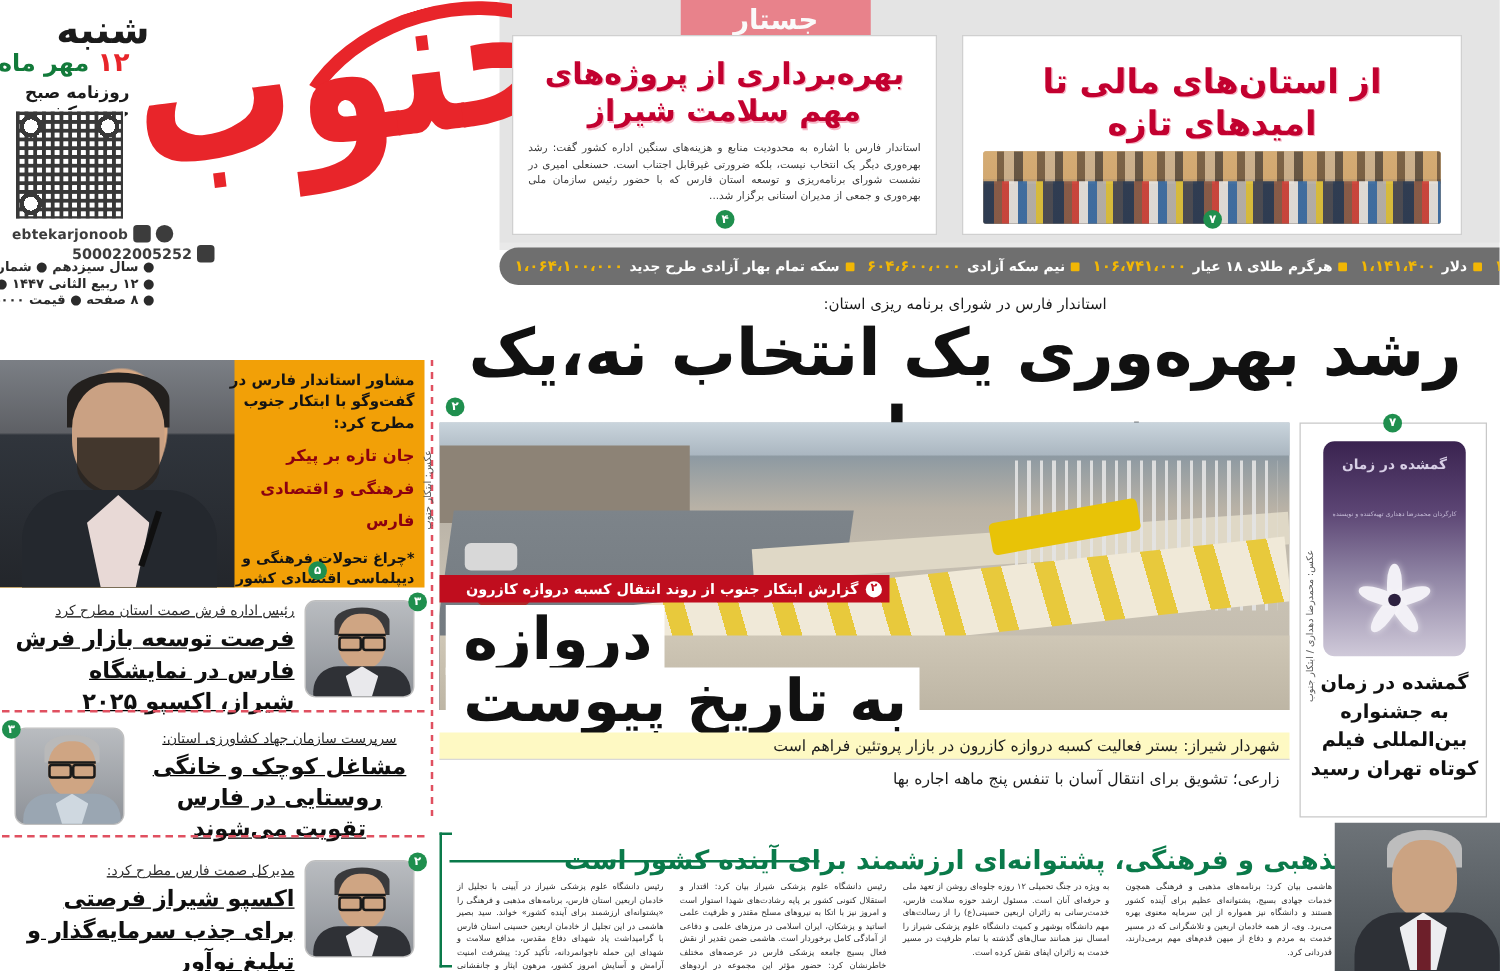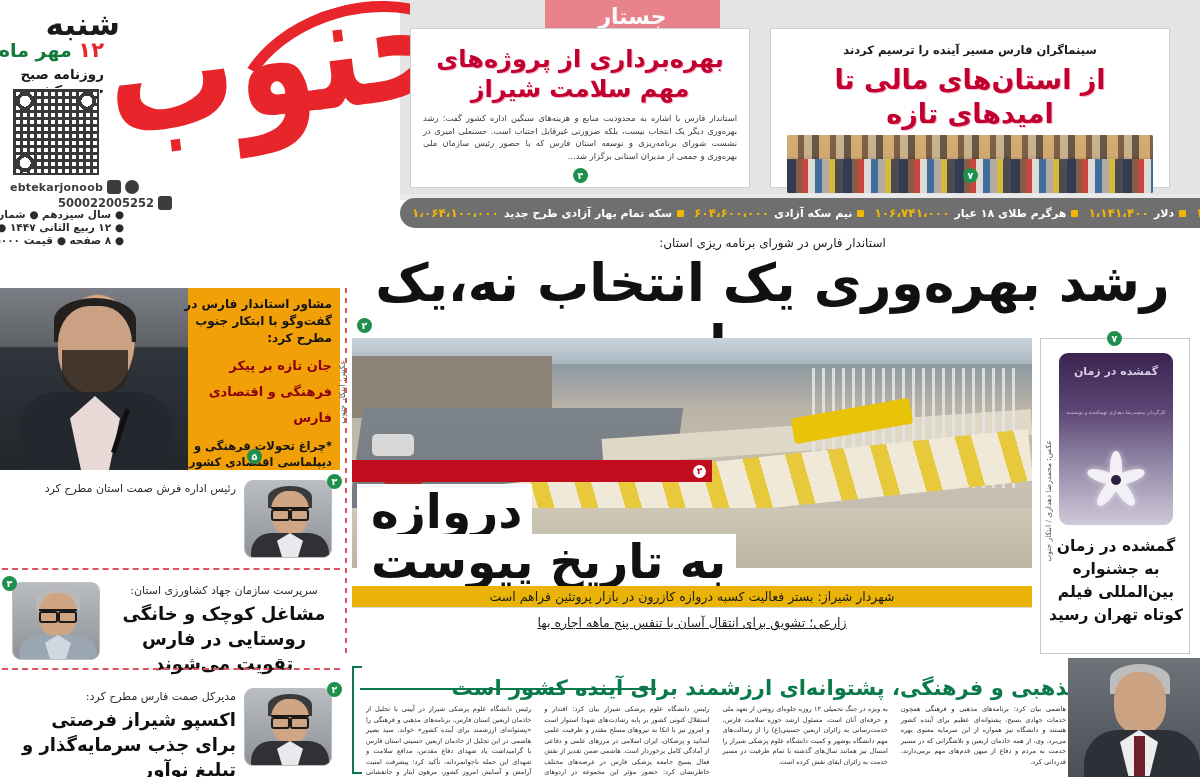--- a/index.html
+++ b/index.html
@@ -77,21 +77,21 @@
   .sicon.round { border-radius:50%; }
   .social-handle { font-size:11px; color:#3c3c3c; font-weight:bold; letter-spacing:0.2px; }
   .sms-row { position:absolute; left:10px; top:196px; display:flex; align-items:center; gap:4px;}
   .sms-num { font-size:11.5px; color:#3c3c3c; font-weight:bold;margin-left:48px; }
 
   .mh-meta { position:absolute; right:276px; top:208px; text-align:right; direction:rtl; }
   .mh-meta div { font-size:10.5px; color:#2b2b2b; line-height:13px; white-space:nowrap; font-weight:bold;}
 
   
   .jostar-tab {
-    position:absolute; left:545px; top:0; width:175px; height:32px;
+    position:absolute; left:545px; top:0; width:152px; height:32px;
     background:#e9717c; color:#ffffff; font-size:22px; font-weight:bold;
     display:flex; align-items:center; justify-content:center; letter-spacing:2px;
     opacity:0.85;
   }
   .jostar-notch { position:absolute; left:545px; top:32px; width:0; height:0;
       border-top:10px solid #e9717c; border-left:16px solid transparent; opacity:0.85; }
 
   
   .teaser { position:absolute; background:#fff; border:1px solid #d0d0d0; }
   .teaser-kicker { font-size:11.5px; font-weight:bold; color:#1b1b1b; text-align:center; direction:rtl; }
@@ -175,21 +175,21 @@
   .si-photo { position:absolute; width:88px; height:78px; border-radius:9px; overflow:hidden; border:1px solid #bfbfbf; background:#ccc; }
   .si-photo .bg { position:absolute; inset:0; background:linear-gradient(180deg,#b9bcc0,#8e9298); }
   .si-photo .face { position:absolute; left:26px; top:10px; width:38px; height:44px; border-radius:44%; background:#cfa583; }
   .si-photo .hair { position:absolute; left:23px; top:5px; width:44px; height:22px; border-radius:50% 50% 0 0; background:#3a3a3c; }
   .si-photo .glasses { position:absolute; left:26px; top:26px; width:38px; height:8px; border-top:2px solid #1a1a1a; }
   .si-photo .glasses::before,.si-photo .glasses::after{content:"";position:absolute;top:0;width:15px;height:8px;border:2px solid #1a1a1a;border-radius:3px;}
   .si-photo .glasses::before{left:0;} .si-photo .glasses::after{right:0;}
   .si-photo .suit { position:absolute; left:6px; top:52px; width:78px; height:30px; background:#2f3136; border-radius:20px 20px 0 0;}
   .si-photo .shirt { position:absolute; left:32px; top:52px; width:26px; height:28px; background:#e9e9ec; clip-path:polygon(50% 0,100% 28%,76% 100%,24% 100%,0 28%);}
 
-  .si-text { text-align:right; direction:rtl; }
+  .si-text { text-align:right; direction:rtl;text-decoration:underline; }
   .si-kicker { font-size:11px; color:#2b2b2b; font-weight:normal; }
   .si-head { font-size:18px; font-weight:bold; color:#0f0f0f; line-height:25px; margin-top:4px; letter-spacing:-0.4px;}
   .si-badge { position:absolute; }
 
   
   .center-story { position:absolute; left:352px; top:338px; width:680px; height:316px; background:#fff; }
   .cs-photo {
     position:absolute; left:0; top:0; width:680px; height:230px; overflow:hidden;
     background: linear-gradient(180deg,#9fb0bd 0%, #8e9aa2 12%, #b9b2a6 30%, #c9c2b4 60%, #bdb6a9 100%);
   }
@@ -214,27 +214,27 @@
 
   .cs-title1 {
     position:absolute; left:5px; top:146px; background:#fff; padding:2px 10px 2px 14px;
     font-size:47px; font-weight:bold; color:#111; direction:rtl; line-height:52px; letter-spacing:-1px;
   }
   .cs-title2 {
     position:absolute; left:5px; top:196px; background:#fff; padding:2px 10px 4px 14px;
     font-size:47px; font-weight:bold; color:#111; direction:rtl; line-height:52px; letter-spacing:-1px;
   }
   .cs-sub1 {
-    position:absolute; left:0; top:248px; width:680px; background:#eab308;
-    text-align:center; direction:rtl; font-size:12.5px; color:#1b1b1b; padding:3px 8px;
+    position:absolute; left:0; top:248px; width:680px; background:#fef9c3;
+    text-align:right; direction:rtl; font-size:12.5px; color:#1b1b1b; padding:3px 8px;
     border-bottom:1px solid #d8d8d8;
   }
   .cs-sub2 {
     position:absolute; left:0; top:274px; width:680px; background:#fff;
-    text-align:center; direction:rtl; font-size:12.5px; color:#1b1b1b; padding:3px 8px;text-decoration:underline;
+    text-align:right; direction:rtl; font-size:12.5px; color:#1b1b1b; padding:3px 8px;
   }
   .cs-credit {
     position:absolute; left:338px; top:360px; font-size:8px; color:#555;
     writing-mode:vertical-rl; transform:rotate(180deg); direction:rtl;
   }
 
   
   .film-col { position:absolute; left:1040px; top:338px; width:150px; height:316px; border:1px solid #c8c8c8; background:#fff; }
   .film-badge { position:absolute; left:66px; top:-8px; }
   .film-poster {
@@ -324,21 +324,20 @@
   <div class="teaser teaser1">
     <div style="padding:10px 12px 0 12px;">
       <div class="teaser-head" style="font-size:24px; line-height:30px; margin-top:5px;">بهره‌برداری از پروژه‌های مهم سلامت شیراز</div>
       <div class="teaser-body" style="margin-top:8px;">استاندار فارس با اشاره به محدودیت منابع و هزینه‌های سنگین اداره کشور گفت: رشد بهره‌وری دیگر یک انتخاب نیست، بلکه ضرورتی غیرقابل اجتناب است. حسنعلی امیری در نشست شورای برنامه‌ریزی و توسعه استان فارس که با حضور رئیس سازمان ملی بهره‌وری و جمعی از مدیران استانی برگزار شد...</div>
     </div>
     <div class="pagebadge" style="position:absolute; left:50%; margin-left:-7px; bottom:4px;">۴</div>
   </div>
 
   <div class="teaser teaser2">
     <div style="padding:14px 16px 0 16px;">
-      <div class="teaser-kicker">سینماگران فارس مسیر آینده را ترسیم کردند</div>
       <div class="teaser-head" style="font-size:27px; line-height:34px; margin-top:6px;">از استان‌های مالی تا امیدهای تازه</div>
       <div class="photo-group"></div>
     </div>
     <div class="pagebadge" style="position:absolute; left:50%; margin-left:-7px; bottom:4px;">۷</div>
   </div>
 
   <div class="ticker">
     <div class="tk">
       <span class="tk-dot"></span>
       <span class="tk-label">سکه تمام بهار آزادی طرح جدید</span>
@@ -394,20 +393,21 @@
     <div class="si-photo" style="right:8px; top:2px;">
       <div class="bg"></div>
       <div class="hair"></div>
       <div class="face"></div>
       <div class="glasses"></div>
       <div class="suit"></div>
       <div class="shirt"></div>
     </div>
     <div class="si-text" style="position:absolute; right:104px; top:4px; width:228px;">
       <div class="si-kicker">رئیس اداره فرش صمت استان مطرح کرد</div>
+      <div class="si-head">فرصت توسعه بازار فرش فارس در نمایشگاه شیراز، اکسپو ۲۰۲۵</div>
     </div>
     <div class="pagebadge si-badge" style="right:-2px; top:-4px;">۳</div>
   </div>
 
   <div class="side-sep" style="top:568px;"></div>
 
   <div class="side-item" style="top:580px; height:116px;">
     <div class="si-photo" style="left:8px; top:2px;">
       <div class="bg"></div>
       <div class="hair" style="background:#b9b9b9;"></div>
@@ -452,20 +452,21 @@
       <div class="car" style="left:60px; top:180px; background:#cfcfcf;"></div>
       <div class="wall"></div>
       <div class="fence"></div>
       <div class="yellowmach"></div>
       <div class="barrier"></div>
       <div class="ground"></div>
     </div>
 
     <div class="cs-redbar">
       <span class="pagebadge">۲</span>
+      <span>گزارش ابتکار جنوب از روند انتقال کسبه دروازه کازرون</span>
     </div>
 
     <div class="cs-title1">دروازه</div>
     <div class="cs-title2">به تاریخ پیوست</div>
     <div class="cs-sub1">شهردار شیراز: بستر فعالیت کسبه دروازه کازرون در بازار پروتئین فراهم است</div>
     <div class="cs-sub2">زارعی؛ تشویق برای انتقال آسان با تنفس پنج ماهه اجاره بها</div>
   </div>
   <div class="cs-credit">عکس: ابتکار جنوب</div>
 
   <div class="film-col">

